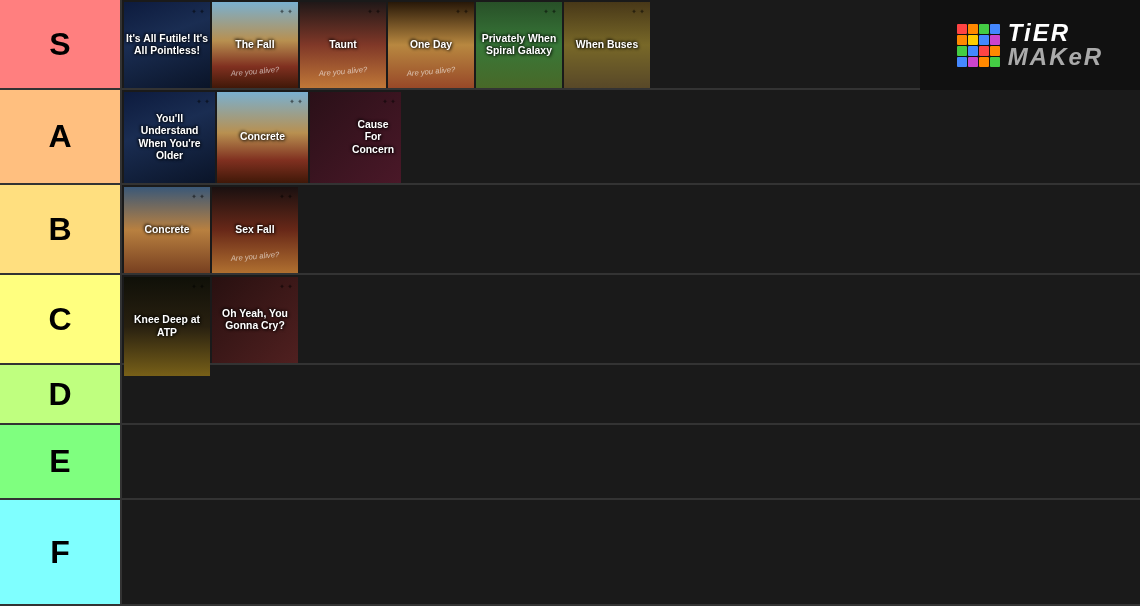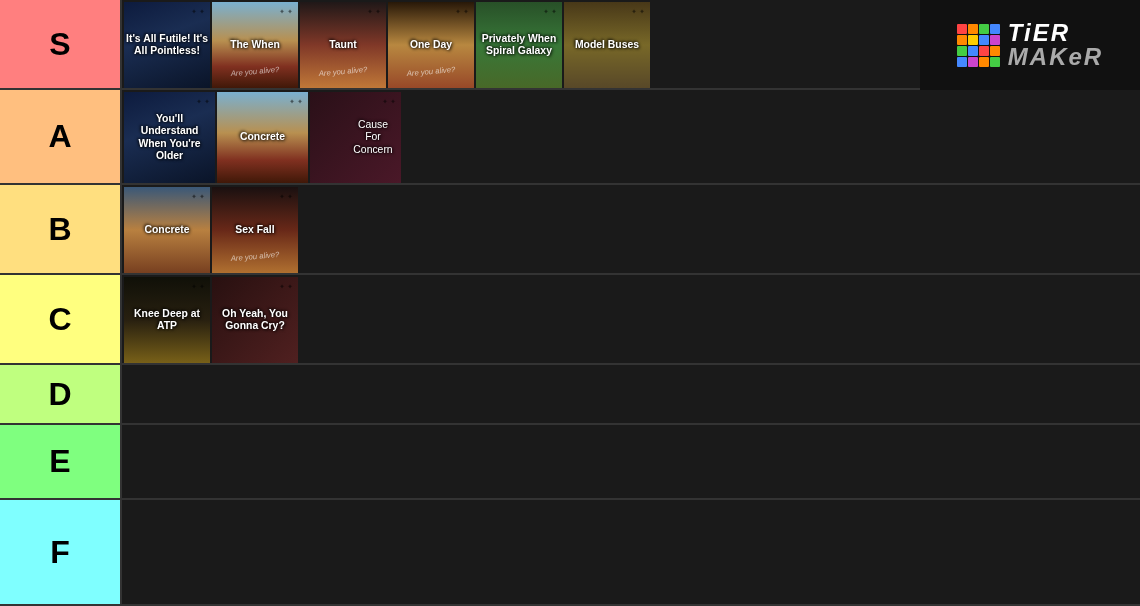--- a/index.html
+++ b/index.html
@@ -138,21 +138,21 @@
         <div style="flex: 1 1 0%; display: flex; flex-wrap: wrap; align-items: flex-start; padding: 2px; gap: 2px; background: rgb(26, 26, 26); border-left: 2px solid rgb(51, 51, 51);">
           <div class="tier-item" style="width: 86px; height: 86px; position: relative; overflow: hidden; flex-shrink: 0;">
             <div class="item-its-all-futile-bg" style="width: 100%; height: 100%; position: absolute; top: 0px; left: 0px;"></div>
             <div style="position: absolute; top: 5px; right: 5px; font-size: 0.45rem; color: rgba(0, 0, 0, 0.5);">✦ ✦</div>
             <div class="item-overlay" style="position: absolute; inset: 0px; display: flex; align-items: center; justify-content: center; text-align: center; font-size: 0.65rem; font-weight: bold; color: rgb(255, 255, 255); text-shadow: rgba(0, 0, 0, 0.95) 1px 1px 3px, rgba(0, 0, 0, 0.95) -1px -1px 3px; padding: 0; line-height: 1.2; z-index: 2;">It's All Futile! It's All Pointless!</div>
           </div>
           <div class="tier-item" style="width: 86px; height: 86px; position: relative; overflow: hidden; flex-shrink: 0;">
             <div style="position: absolute; bottom: 12px; left: 0px; right: 0px; text-align: center; font-size: 0.48rem; color: rgba(255, 255, 255, 0.6); font-style: italic; transform: rotate(-5deg); z-index: 3;">Are you alive?</div>
             <div class="item-the-fall-bg" style="width: 100%; height: 100%; position: absolute; top: 0px; left: 0px;"></div>
             <div style="position: absolute; top: 5px; right: 5px; font-size: 0.45rem; color: rgba(0, 0, 0, 0.5);">✦ ✦</div>
-            <div class="item-overlay" style="position: absolute; inset: 0px; display: flex; align-items: center; justify-content: center; text-align: center; font-size: 0.65rem; font-weight: bold; color: rgb(255, 255, 255); text-shadow: rgba(0, 0, 0, 0.95) 1px 1px 3px, rgba(0, 0, 0, 0.95) -1px -1px 3px; padding: 4px; line-height: 1.2; z-index: 2;">The When</div>
+            <div class="item-overlay" style="position: absolute; inset: 0px; display: flex; align-items: center; justify-content: center; text-align: center; font-size: 0.65rem; font-weight: bold; color: rgb(255, 255, 255); text-shadow: rgba(0, 0, 0, 0.95) 1px 1px 3px, rgba(0, 0, 0, 0.95) -1px -1px 3px; padding: 4px; line-height: 1.2; z-index: 2;">The Fall</div>
           </div>
           <div class="tier-item" style="width: 86px; height: 86px; position: relative; overflow: hidden; flex-shrink: 0;">
             <div style="position: absolute; bottom: 12px; left: 0px; right: 0px; text-align: center; font-size: 0.48rem; color: rgba(255, 255, 255, 0.6); font-style: italic; transform: rotate(-5deg); z-index: 3;">Are you alive?</div>
             <div class="item-taunt-bg" style="width: 100%; height: 100%; position: absolute; top: 0px; left: 0px;"></div>
             <div style="position: absolute; top: 5px; right: 5px; font-size: 0.45rem; color: rgba(0, 0, 0, 0.5);">✦ ✦</div>
             <div class="item-overlay" style="position: absolute; inset: 0px; display: flex; align-items: center; justify-content: center; text-align: center; font-size: 0.65rem; font-weight: bold; color: rgb(255, 255, 255); text-shadow: rgba(0, 0, 0, 0.95) 1px 1px 3px, rgba(0, 0, 0, 0.95) -1px -1px 3px; padding: 4px; line-height: 1.2; z-index: 2;">Taunt</div>
           </div>
           <div class="tier-item" style="width: 86px; height: 86px; position: relative; overflow: hidden; flex-shrink: 0;">
             <div style="position: absolute; bottom: 12px; left: 0px; right: 0px; text-align: center; font-size: 0.48rem; color: rgba(255, 255, 255, 0.6); font-style: italic; transform: rotate(-5deg); z-index: 3;">Are you alive?</div>
             <div class="item-one-day-bg" style="width: 100%; height: 100%; position: absolute; top: 0px; left: 0px;"></div>
@@ -160,41 +160,41 @@
             <div class="item-overlay" style="position: absolute; inset: 0px; display: flex; align-items: center; justify-content: center; text-align: center; font-size: 0.65rem; font-weight: bold; color: rgb(255, 255, 255); text-shadow: rgba(0, 0, 0, 0.95) 1px 1px 3px, rgba(0, 0, 0, 0.95) -1px -1px 3px; padding: 4px; line-height: 1.2; z-index: 2;">One Day</div>
           </div>
           <div class="tier-item" style="width: 86px; height: 86px; position: relative; overflow: hidden; flex-shrink: 0;">
             <div class="item-privately-owned-bg" style="width: 100%; height: 100%; position: absolute; top: 0px; left: 0px;"></div>
             <div style="position: absolute; top: 5px; right: 5px; font-size: 0.45rem; color: rgba(0, 0, 0, 0.5);">✦ ✦</div>
             <div class="item-overlay" style="position: absolute; inset: 0px; display: flex; align-items: center; justify-content: center; text-align: center; font-size: 0.65rem; font-weight: bold; color: rgb(255, 255, 255); text-shadow: rgba(0, 0, 0, 0.95) 1px 1px 3px, rgba(0, 0, 0, 0.95) -1px -1px 3px; padding: 4px; line-height: 1.2; z-index: 2;">Privately When Spiral Galaxy</div>
           </div>
           <div class="tier-item" style="width: 86px; height: 86px; position: relative; overflow: hidden; flex-shrink: 0;">
             <div class="item-model-buses-bg" style="width: 100%; height: 100%; position: absolute; top: 0px; left: 0px;"></div>
             <div style="position: absolute; top: 5px; right: 5px; font-size: 0.45rem; color: rgba(0, 0, 0, 0.5);">✦ ✦</div>
-            <div class="item-overlay" style="position: absolute; inset: 0px; display: flex; align-items: center; justify-content: center; text-align: center; font-size: 0.65rem; font-weight: bold; color: rgb(255, 255, 255); text-shadow: rgba(0, 0, 0, 0.95) 1px 1px 3px, rgba(0, 0, 0, 0.95) -1px -1px 3px; padding: 4px; line-height: 1.2; z-index: 2;">Model Buses</div>
+            <div class="item-overlay" style="position: absolute; inset: 0px; display: flex; align-items: center; justify-content: center; text-align: center; font-size: 0.65rem; font-weight: bold; color: rgb(255, 255, 255); text-shadow: rgba(0, 0, 0, 0.95) 1px 1px 3px, rgba(0, 0, 0, 0.95) -1px -1px 3px; padding: 4px; line-height: 1.2; z-index: 2;">When Buses</div>
           </div>
         </div>
       </div>
       <div class="tier-row" style="height: 95px; min-height: 95px; border-bottom: 2px solid rgb(51, 51, 51); display: flex;">
         <div class="tier-label" style="width: 120px; min-width: 120px; background: rgb(255, 191, 127); display: flex; align-items: center; justify-content: center; font-size: 2rem; font-weight: bold; color: rgb(0, 0, 0); flex-shrink: 0;">A</div>
         <div style="flex: 1 1 0%; display: flex; flex-wrap: wrap; align-items: flex-start; padding: 2px; gap: 2px; background: rgb(26, 26, 26); border-left: 2px solid rgb(51, 51, 51);">
           <div class="tier-item" style="width: 91px; height: 91px; position: relative; overflow: hidden; flex-shrink: 0;">
             <div class="item-youll-understand-bg" style="width: 100%; height: 100%; position: absolute; top: 0px; left: 0px;"></div>
             <div style="position: absolute; top: 5px; right: 5px; font-size: 0.45rem; color: rgba(0, 0, 0, 0.5);">✦ ✦</div>
             <div class="item-overlay" style="position: absolute; inset: 0px; display: flex; align-items: center; justify-content: center; text-align: center; font-size: 0.65rem; font-weight: bold; color: rgb(255, 255, 255); text-shadow: rgba(0, 0, 0, 0.95) 1px 1px 3px, rgba(0, 0, 0, 0.95) -1px -1px 3px; padding: 4px; line-height: 1.2; z-index: 2;">You'll Understand When You're Older</div>
           </div>
           <div class="tier-item" style="width: 91px; height: 91px; position: relative; overflow: hidden; flex-shrink: 0;">
             <div class="item-concrete-bg" style="width: 100%; height: 100%; position: absolute; top: 0px; left: 0px;"></div>
             <div style="position: absolute; top: 5px; right: 5px; font-size: 0.45rem; color: rgba(0, 0, 0, 0.5);">✦ ✦</div>
             <div class="item-overlay" style="position: absolute; inset: 0px; display: flex; align-items: center; justify-content: center; text-align: center; font-size: 0.65rem; font-weight: bold; color: rgb(255, 255, 255); text-shadow: rgba(0, 0, 0, 0.95) 1px 1px 3px, rgba(0, 0, 0, 0.95) -1px -1px 3px; padding: 4px; line-height: 1.2; z-index: 2;">Concrete</div>
           </div>
           <div class="tier-item" style="width: 91px; height: 91px; position: relative; overflow: hidden; flex-shrink: 0;">
             <div class="item-cause-concern-bg" style="width: 100%; height: 100%; position: absolute; top: 0px; left: 0px;"></div>
             <div style="position: absolute; top: 5px; right: 5px; font-size: 0.45rem; color: rgba(0, 0, 0, 0.5);">✦ ✦</div>
-            <div class="item-overlay" style="position: absolute; inset: 0px; display: flex; align-items: center; justify-content: center; text-align: center; font-size: 0.65rem; font-weight: normal; color: rgb(255, 255, 255); text-shadow: rgba(0, 0, 0, 0.95) 1px 1px 3px, rgba(0, 0, 0, 0.95) -1px -1px 3px; padding: 4px; line-height: 1.2; z-index: 2; margin-left: 35px;">Cause For Concern</div>
+            <div class="item-overlay" style="position: absolute; inset: 0px; display: flex; align-items: center; justify-content: center; text-align: center; font-size: 0.65rem; font-weight: bold; color: rgb(255, 255, 255); text-shadow: rgba(0, 0, 0, 0.95) 1px 1px 3px, rgba(0, 0, 0, 0.95) -1px -1px 3px; padding: 4px; line-height: 1.2; z-index: 2; margin-left: 35px;">Cause For Concern</div>
           </div>
         </div>
       </div>
       <div class="tier-row" style="height: 90px; min-height: 90px; border-bottom: 2px solid rgb(51, 51, 51); display: flex;">
         <div class="tier-label" style="width: 120px; min-width: 120px; background: rgb(255, 223, 127); display: flex; align-items: center; justify-content: center; font-size: 2rem; font-weight: bold; color: rgb(0, 0, 0); flex-shrink: 0;">B</div>
         <div style="flex: 1 1 0%; display: flex; flex-wrap: wrap; align-items: flex-start; padding: 2px; gap: 2px; background: rgb(26, 26, 26); border-left: 2px solid rgb(51, 51, 51);">
           <div class="tier-item" style="width: 86px; height: 86px; position: relative; overflow: hidden; flex-shrink: 0;">
             <div class="item-perfume-bg" style="width: 100%; height: 100%; position: absolute; top: 0px; left: 0px;"></div>
             <div style="position: absolute; top: 5px; right: 5px; font-size: 0.45rem; color: rgba(0, 0, 0, 0.5);">✦ ✦</div>
             <div class="item-overlay" style="position: absolute; inset: 0px; display: flex; align-items: center; justify-content: center; text-align: center; font-size: 0.65rem; font-weight: bold; color: rgb(255, 255, 255); text-shadow: rgba(0, 0, 0, 0.95) 1px 1px 3px, rgba(0, 0, 0, 0.95) -1px -1px 3px; padding: 4px; line-height: 1.2; z-index: 2;">Concrete</div>
@@ -203,21 +203,21 @@
             <div style="position: absolute; bottom: 12px; left: 0px; right: 0px; text-align: center; font-size: 0.48rem; color: rgba(255, 255, 255, 0.6); font-style: italic; transform: rotate(-5deg); z-index: 3;">Are you alive?</div>
             <div class="item-sex-sells-bg" style="width: 100%; height: 100%; position: absolute; top: 0px; left: 0px;"></div>
             <div style="position: absolute; top: 5px; right: 5px; font-size: 0.45rem; color: rgba(0, 0, 0, 0.5);">✦ ✦</div>
             <div class="item-overlay" style="position: absolute; inset: 0px; display: flex; align-items: center; justify-content: center; text-align: center; font-size: 0.65rem; font-weight: bold; color: rgb(255, 255, 255); text-shadow: rgba(0, 0, 0, 0.95) 1px 1px 3px, rgba(0, 0, 0, 0.95) -1px -1px 3px; padding: 4px; line-height: 1.2; z-index: 2;">Sex Fall</div>
           </div>
         </div>
       </div>
       <div class="tier-row" style="height: 90px; min-height: 90px; border-bottom: 2px solid rgb(51, 51, 51); display: flex;">
         <div class="tier-label" style="width: 120px; min-width: 120px; background: rgb(255, 255, 127); display: flex; align-items: center; justify-content: center; font-size: 2rem; font-weight: bold; color: rgb(0, 0, 0); flex-shrink: 0;">C</div>
         <div style="flex: 1 1 0%; display: flex; flex-wrap: wrap; align-items: flex-start; padding: 2px; gap: 2px; background: rgb(26, 26, 26); border-left: 2px solid rgb(51, 51, 51);">
-          <div class="tier-item" style="width: 86px; height: 86px; position: relative; overflow: hidden; flex-shrink: 0;">
+          <div class="tier-item" style="width: 86px; height: 99px; position: relative; overflow: hidden; flex-shrink: 0;">
             <div class="item-knee-deep-bg" style="width: 100%; height: 100%; position: absolute; top: 0px; left: 0px;"></div>
             <div style="position: absolute; top: 5px; right: 5px; font-size: 0.45rem; color: rgba(0, 0, 0, 0.5);">✦ ✦</div>
             <div class="item-overlay" style="position: absolute; inset: 0px; display: flex; align-items: center; justify-content: center; text-align: center; font-size: 0.65rem; font-weight: bold; color: rgb(255, 255, 255); text-shadow: rgba(0, 0, 0, 0.95) 1px 1px 3px, rgba(0, 0, 0, 0.95) -1px -1px 3px; padding: 4px; line-height: 1.2; z-index: 2;">Knee Deep at ATP</div>
           </div>
           <div class="tier-item" style="width: 86px; height: 86px; position: relative; overflow: hidden; flex-shrink: 0;">
             <div class="item-oh-yeah-bg" style="width: 100%; height: 100%; position: absolute; top: 0px; left: 0px;"></div>
             <div style="position: absolute; top: 5px; right: 5px; font-size: 0.45rem; color: rgba(0, 0, 0, 0.5);">✦ ✦</div>
             <div class="item-overlay" style="position: absolute; inset: 0px; display: flex; align-items: center; justify-content: center; text-align: center; font-size: 0.65rem; font-weight: bold; color: rgb(255, 255, 255); text-shadow: rgba(0, 0, 0, 0.95) 1px 1px 3px, rgba(0, 0, 0, 0.95) -1px -1px 3px; padding: 4px; line-height: 1.2; z-index: 2;">Oh Yeah, You Gonna Cry?</div>
           </div>
         </div>

